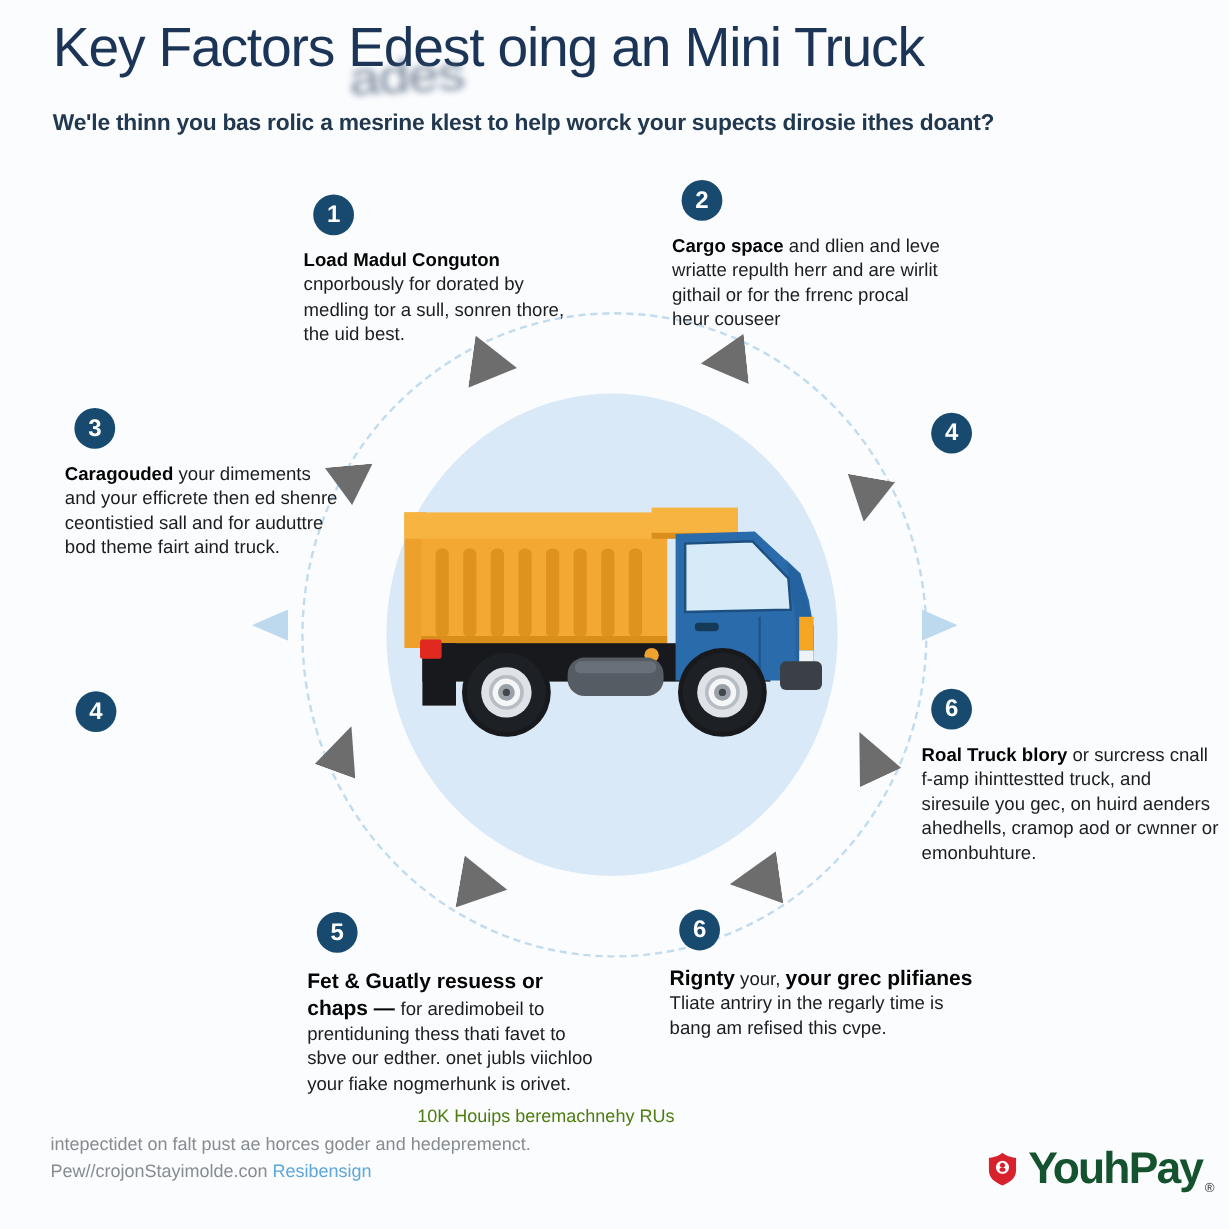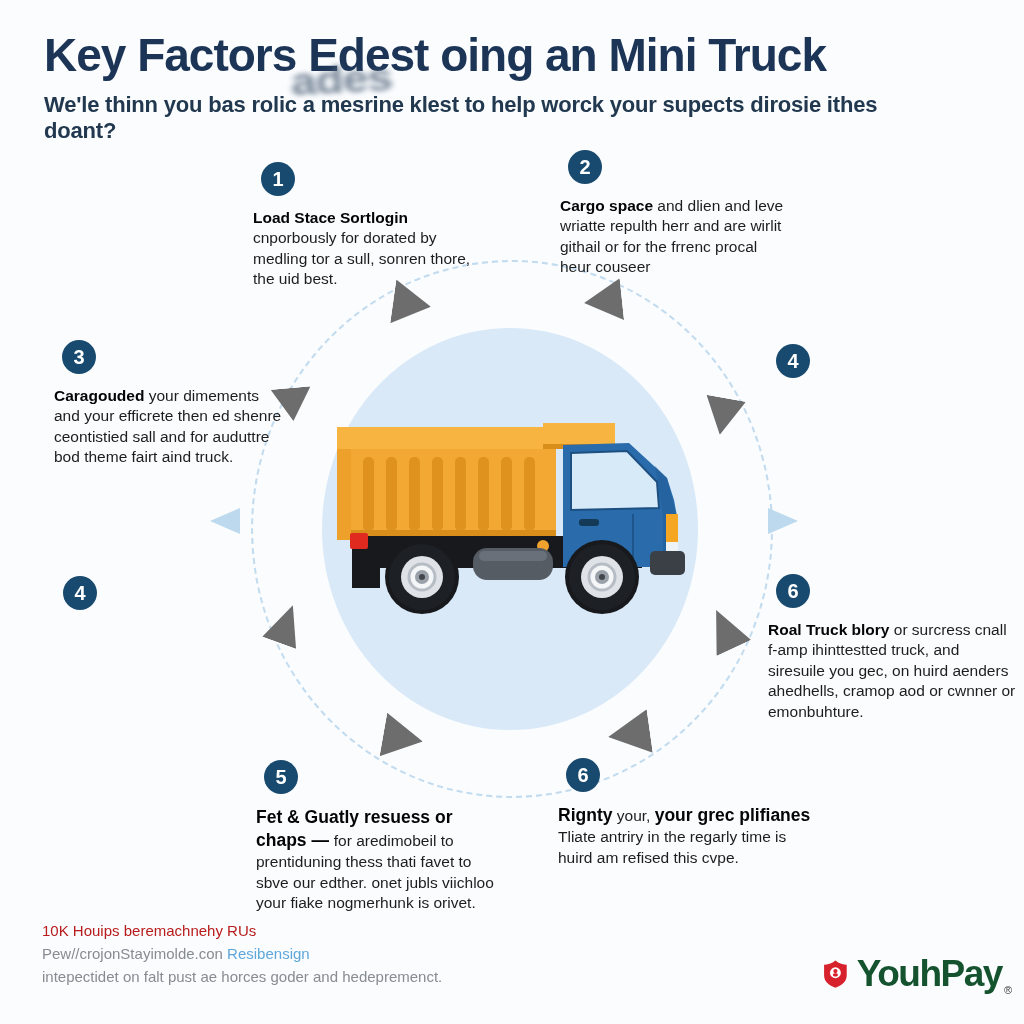--- a/index.html
+++ b/index.html
@@ -6,32 +6,32 @@
   body{
     width:1024px;height:1024px;position:relative;overflow:hidden;
     background:#fafcfe;
     font-family:"Liberation Sans","DejaVu Sans",sans-serif;
     -webkit-font-smoothing:antialiased;
   }
   .abs{position:absolute;}
 
   
   #title{
-    left:44px;top:30px;width:940px;
-    font-size:46px;font-weight:700;letter-spacing:-1px;
+    left:44px;top:14px;width:940px;
+    font-size:46px;font-weight:400;letter-spacing:-1px;
     color:#1c3557;line-height:1.1;white-space:nowrap;
   }
   #title .ghost{
     position:absolute;left:247px;top:24px;
     color:#4c5f76;filter:blur(3px);opacity:.75;
     transform:rotate(-3deg) scaleY(.85);
   }
   #subtitle{
     left:44px;top:92px;width:900px;
-    font-size:22px;font-weight:700;color:#21384f;letter-spacing:-0.2px;
+    font-size:19px;font-weight:700;color:#21384f;letter-spacing:-0.2px;
   }
 
   
   .step{position:absolute;}
   .badge{
     width:34px;height:34px;border-radius:50%;
     background:#174a6e;color:#ffffff;
     font-size:20px;font-weight:800;
     display:flex;align-items:center;justify-content:center;
     margin-left:8px;
@@ -68,21 +68,21 @@
   .tri-right{clip-path:polygon(0 0,100% 50%,0 100%);}
   .tri-left {clip-path:polygon(100% 0,0 50%,100% 100%);}
   .tri-down {clip-path:polygon(0 0,100% 0,50% 100%);}
   .tri-up   {clip-path:polygon(50% 0,100% 100%,0 100%);}
 
   
   #footer{
     left:42px;top:920px;width:520px;
     font-size:15px;line-height:1.52;color:#878c91;
   }
-  #footer .f1{color:#b91c1c;}
+  #footer .f1{color:#4d7c0f;text-align:right;}
   #footer a{color:#5ea7da;text-decoration:none;cursor:pointer;}
 
   
   #brand{left:822px;top:942px;width:190px;height:64px;display:flex;align-items:center;}
   #brand .name{
     font-size:37px;font-weight:800;color:#14532d;letter-spacing:-1.5px;margin-left:8px;
   }
   #brand .reg{font-size:11px;color:#3a3a3a;align-self:flex-end;margin:0 0 10px 2px;}
 </style>
 </head>
@@ -154,21 +154,21 @@
     <circle cx="269" cy="157" r="21" fill="#dfe3e7"></circle>
     <circle cx="269" cy="157" r="13" fill="#f4f6f8" stroke="#b7bdc4" stroke-width="3"></circle>
     <circle cx="269" cy="157" r="7" fill="#9aa1a8"></circle>
     <circle cx="269" cy="157" r="3" fill="#42474d"></circle>
   </g>
   <rect x="317" y="131" width="35" height="24" rx="5" fill="#3b4046"></rect>
 </svg>
 
 <div class="step s1">
   <div class="badge">1</div>
-  <div class="step-text"><b>Load Stace Sortlogin
+  <div class="step-text"><b>Load Madul Conguton
 </b><span>cnporbously for dorated by medling tor a sull, sonren thore, the uid best.</span></div>
 </div>
 <div class="step s2">
   <div class="badge">2</div>
   <div class="step-text"><b>Cargo space</b><span> and dlien and leve wriatte repulth herr and are wirlit githail or for the frrenc procal heur couseer</span></div>
 </div>
 <div class="step s3">
   <div class="badge">3</div>
   <div class="step-text"><b>Caragouded</b><span> your dimements and your efficrete then ed shenre ceontistied sall and for auduttre bod theme fairt aind truck.</span></div>
 </div>
@@ -182,27 +182,27 @@
   <div class="badge">6</div>
   <div class="step-text"><b>Roal Truck blory</b><span> or surcress cnall f-amp ihinttestted truck, and siresuile you gec, on huird aenders ahedhells, cramop aod or cwnner or emonbuhture.</span></div>
 </div>
 <div class="step s5">
   <div class="badge">5</div>
   <div class="step-text"><b>Fet &amp; Guatly resuess or chaps — </b><span>for aredimobeil to prentiduning thess thati favet to sbve our edther. onet jubls viichloo your fiake nogmerhunk is orivet.</span></div>
 </div>
 <div class="step s6b">
   <div class="badge">6</div>
   <div class="step-text"><b>Rignty</b><span> your, </span><b>your grec plifianes
-</b><span>Tliate antriry in the regarly time is huird am refised this cvpe.</span></div>
+</b><span>Tliate antriry in the regarly time is bang am refised this cvpe.</span></div>
 </div>
 
 <div id="footer" class="abs">
   <div class="f1">10K Houips beremachnehy RUs</div>
+  <div>intepectidet on falt pust ae horces goder and hedepremenct.</div>
   <div><span>Pew//crojonStayimolde.con </span><a>Resibensign</a></div>
-  <div>intepectidet on falt pust ae horces goder and hedepremenct.</div>
 </div>
 
 <div id="brand" class="abs">
   <svg width="48" height="54" viewBox="0 0 64 70">
     <path d="M32 3 C40 10 52 13 59 13 L59 38 C59 54 47 62 32 68 C17 62 5 54 5 38 L5 13 C12 13 24 10 32 3 Z" fill="#d7222d"></path>
     <circle cx="32" cy="32" r="13" fill="#ffffff"></circle>
     <circle cx="32" cy="28" r="5" fill="#d7222d"></circle>
     <rect x="26" y="33" width="12" height="8" rx="4" fill="#d7222d"></rect>
   </svg>
   <span class="name">YouhPay</span>

